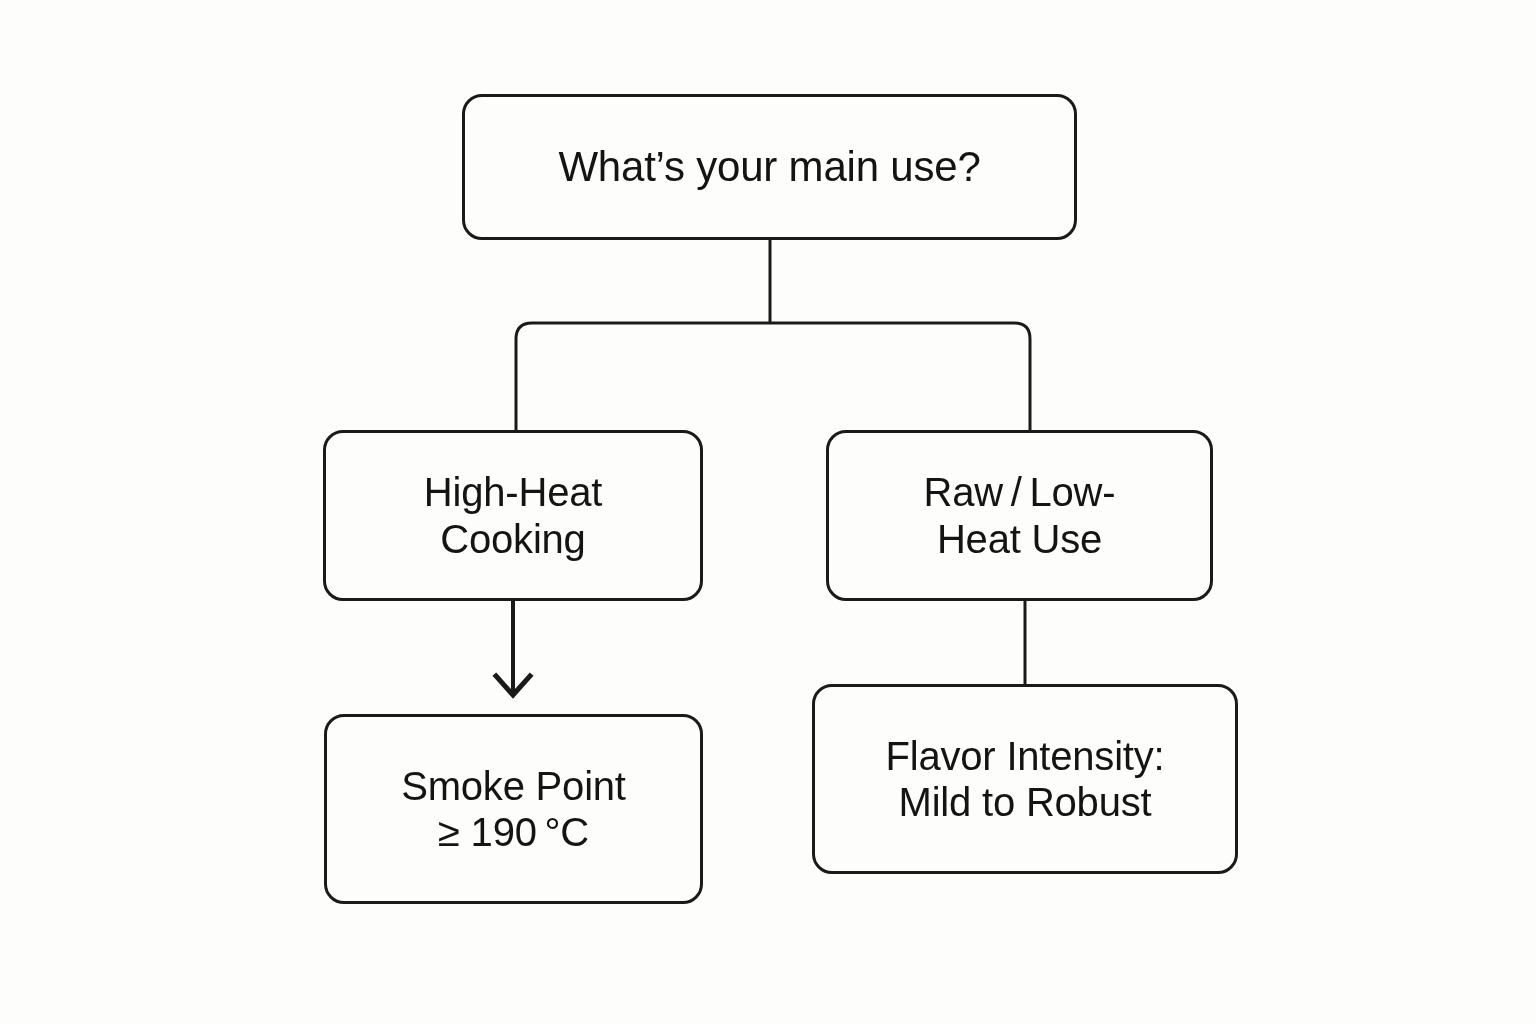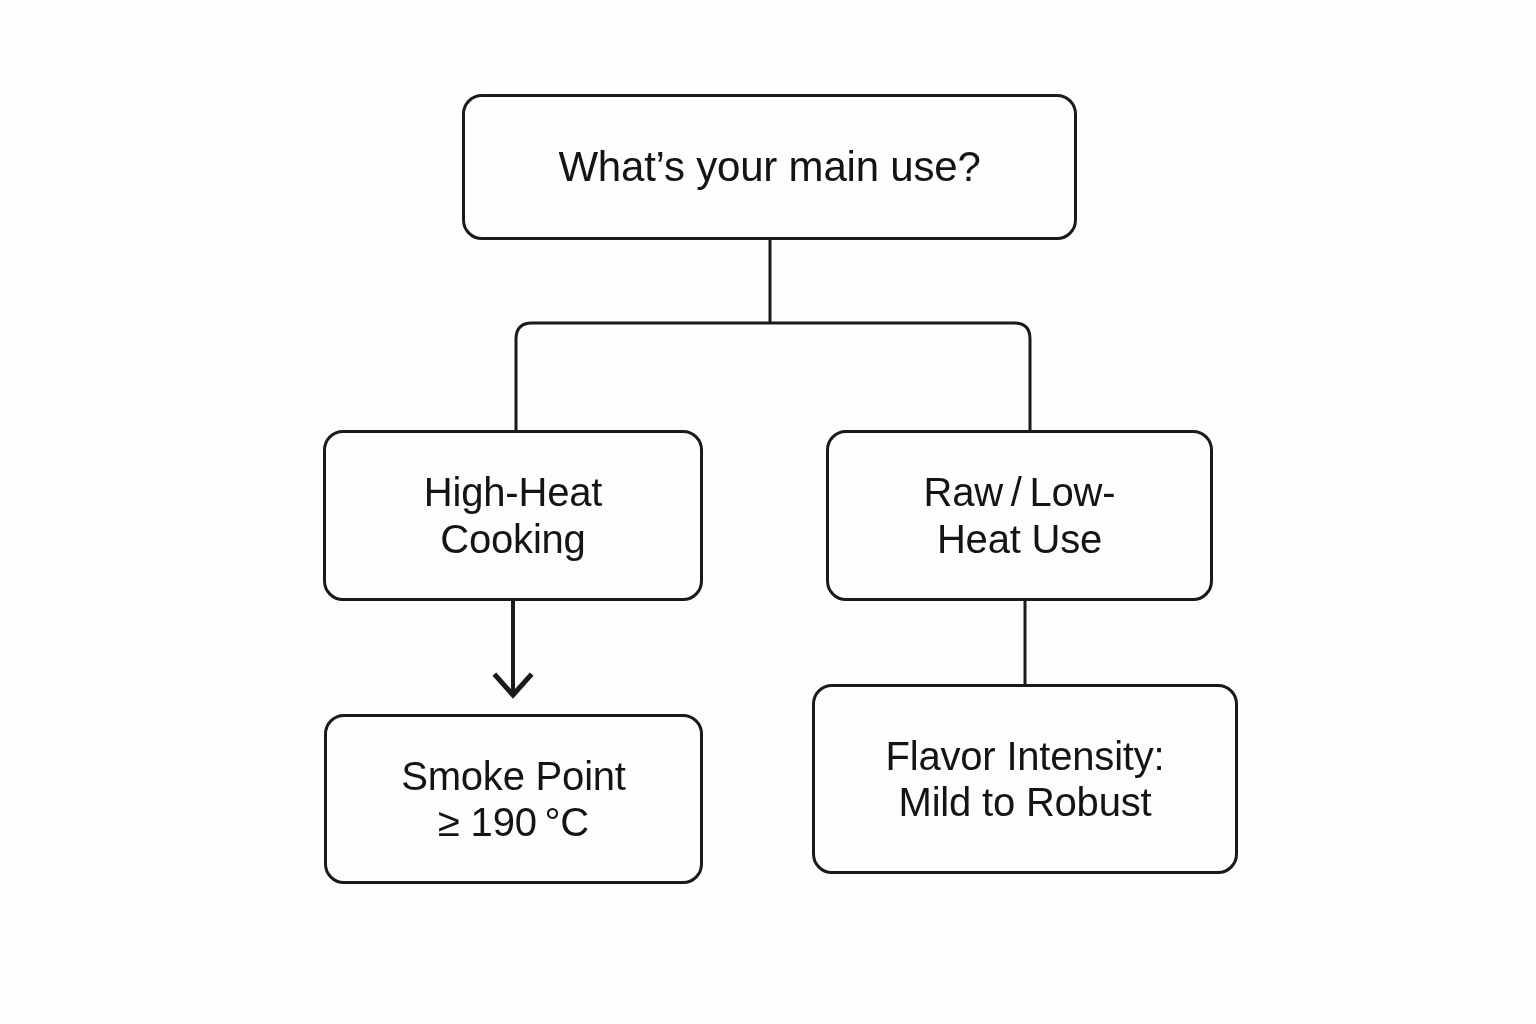--- a/index.html
+++ b/index.html
@@ -61,21 +61,21 @@
     left: 826px;
     top: 430px;
     width: 387px;
     height: 171px;
     font-size: 40px;
   }
   #node-smoke-point {
     left: 324px;
     top: 714px;
     width: 379px;
-    height: 170px;
+    height: 190px;
     font-size: 40px;
   }
   #node-flavor-intensity {
     left: 812px;
     top: 684px;
     width: 426px;
     height: 190px;
     font-size: 40px;
   }
 </style>

